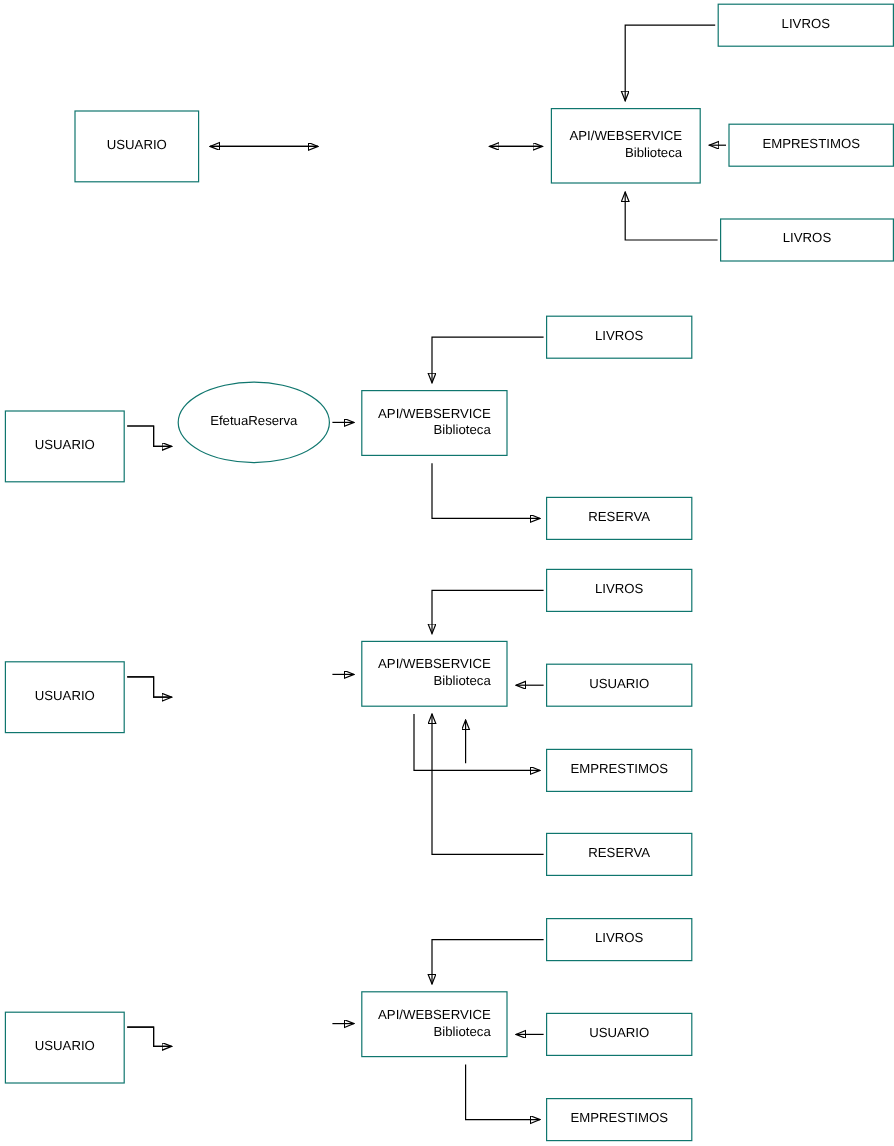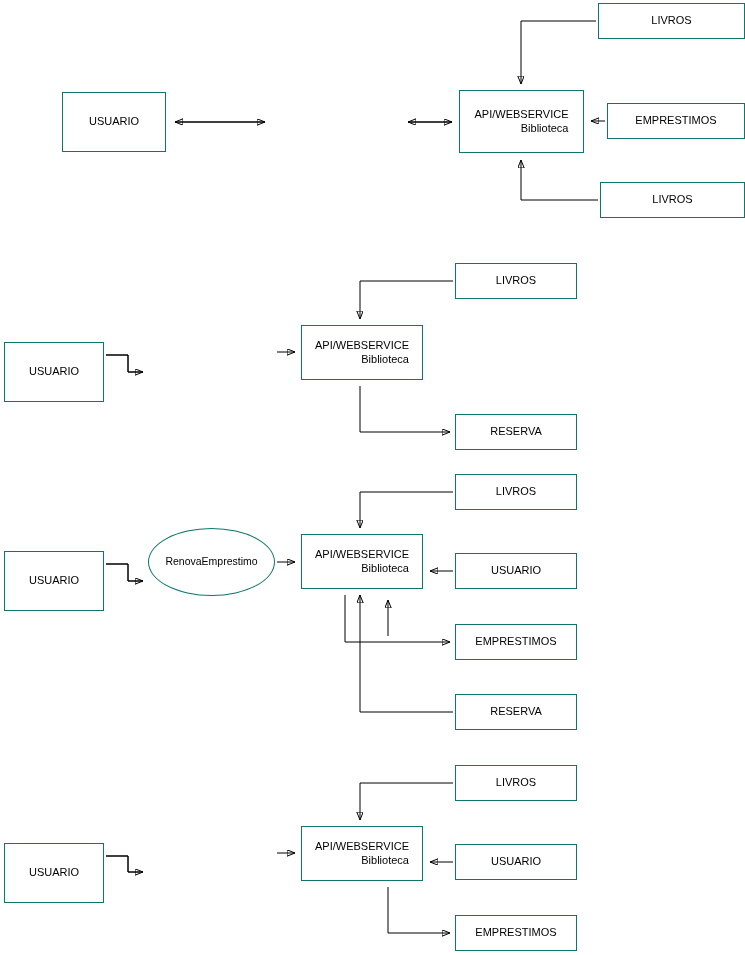--- a/index.html
+++ b/index.html
@@ -113,27 +113,27 @@
   </svg>
 
   <div class="node" style="left:62px; top:92px; width:104px; height:60px;">USUARIO</div>
   <div class="node" style="left:459px; top:90px; width:125px; height:63px;">API/WEBSERVICE
 Biblioteca</div>
   <div class="node" style="left:598px; top:3px; width:147px; height:36px;">LIVROS</div>
   <div class="node" style="left:607px; top:103px; width:138px; height:36px;">EMPRESTIMOS</div>
   <div class="node" style="left:600px; top:182px; width:145px; height:36px;">LIVROS</div>
 
   <div class="node" style="left:4px; top:342px; width:100px; height:60px;">USUARIO</div>
+  <div class="node ellipse" style="left:148px; top:318px; width:127px; height:68px;">EfetuaReserva</div>
   <div class="node" style="left:301px; top:325px; width:122px; height:55px;">API/WEBSERVICE
 Biblioteca</div>
   <div class="node" style="left:455px; top:263px; width:122px; height:36px;">LIVROS</div>
   <div class="node" style="left:455px; top:414px; width:122px; height:36px;">RESERVA</div>
 
   <div class="node" style="left:4px; top:551px; width:100px; height:60px;">USUARIO</div>
-  <div class="node ellipse" style="left:148px; top:528px; width:127px; height:68px; font-size:10.5px;">RenovaEmprestimo</div>
   <div class="node" style="left:301px; top:534px; width:122px; height:55px;">API/WEBSERVICE
 Biblioteca</div>
   <div class="node" style="left:455px; top:474px; width:122px; height:36px;">LIVROS</div>
   <div class="node" style="left:455px; top:553px; width:122px; height:36px;">USUARIO</div>
   <div class="node" style="left:455px; top:624px; width:122px; height:36px;">EMPRESTIMOS</div>
   <div class="node" style="left:455px; top:694px; width:122px; height:36px;">RESERVA</div>
 
   <div class="node" style="left:4px; top:843px; width:100px; height:60px;">USUARIO</div>
   <div class="node" style="left:301px; top:826px; width:122px; height:55px;">API/WEBSERVICE
 Biblioteca</div>

